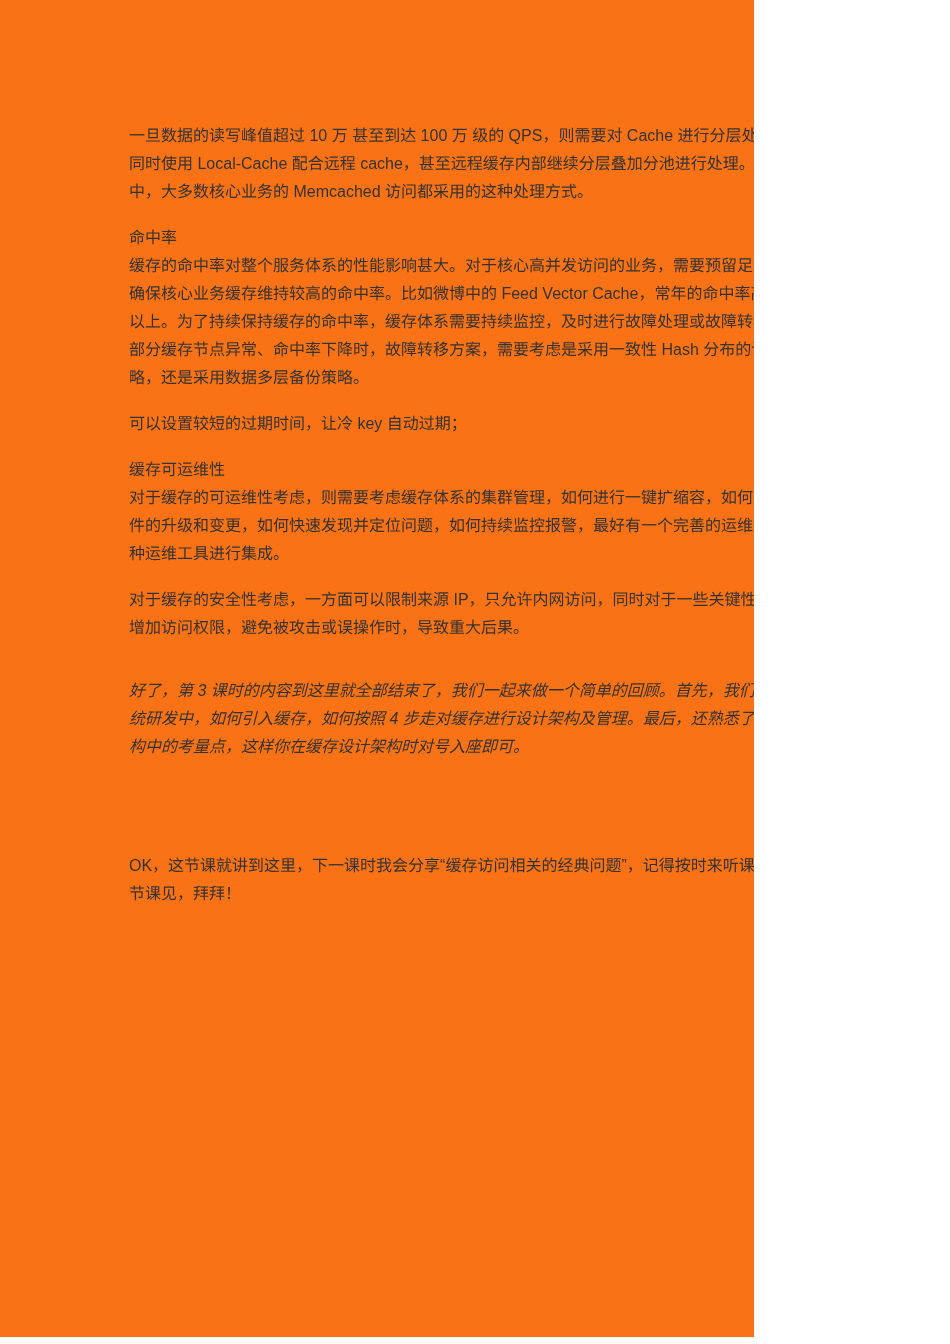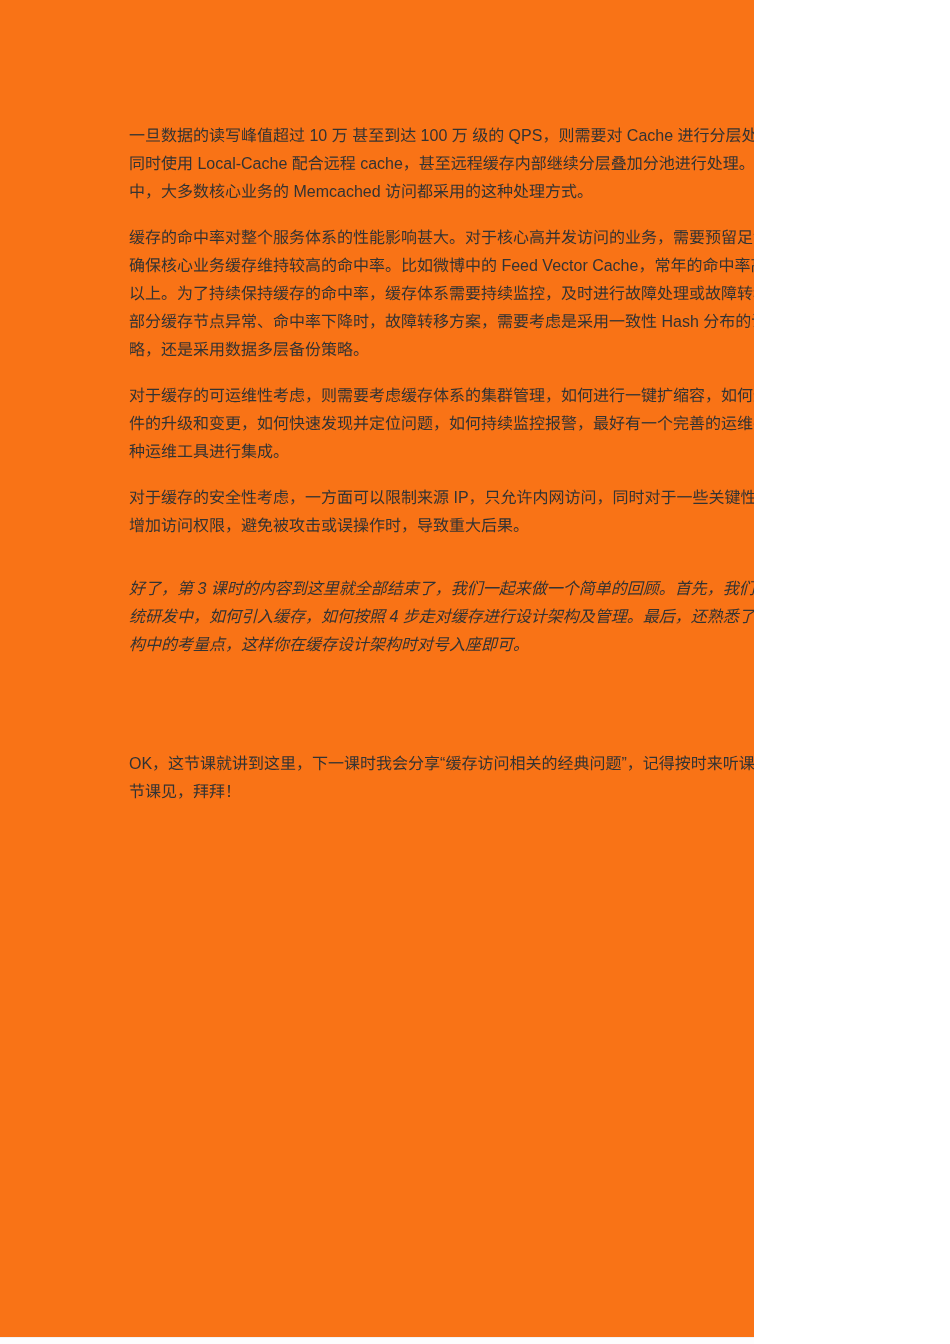--- a/index.html
+++ b/index.html
@@ -61,29 +61,30 @@
 </head>
 <body>
 
 <div class="viewport">
 
   <main class="doc-content">
 
     <p class="para">一旦数据的读写峰值超过 10 万 甚至到达 100 万 级的 QPS，则需要对 Cache 进行分层处理，可以同时使用 Local-Cache 配合远程 cache，甚至远程缓存内部继续分层叠加分池进行处理。微博业务中，大多数核心业务的 Memcached 访问都采用的这种处理方式。</p>
 
     <p class="para">
-      <span>缓存的命中率对整个服务体系的性能影响甚大。对于核心高并发访问的业务，需要预留足够的容量，确保核心业务缓存维持较高的命中率。比如微博中的 Feed Vector Cache，常年的命中率高达 55.5% 以上。为了持续保持缓存的命中率，缓存体系需要持续监控，及时进行故障处理或故障转移。同时在部分缓存节点异常、命中率下降时，故障转移方案，需要考虑是采用一致性 Hash 分布的访问漂移策略，还是采用数据多层备份策略。</span>
+      <span class="section-title">命中率</span><span>缓存的命中率对整个服务体系的性能影响甚大。对于核心高并发访问的业务，需要预留足够的容量，确保核心业务缓存维持较高的命中率。比如微博中的 Feed Vector Cache，常年的命中率高达 55.5% 以上。为了持续保持缓存的命中率，缓存体系需要持续监控，及时进行故障处理或故障转移。同时在部分缓存节点异常、命中率下降时，故障转移方案，需要考虑是采用一致性 Hash 分布的访问漂移策略，还是采用数据多层备份策略。</span>
     </p>
 
 
+    <p class="para">可以设置较短的过期时间，让冷 key 自动过期；</p>
 
 
 
     <p class="para">
-      <span>对于缓存的可运维性考虑，则需要考虑缓存体系的集群管理，如何进行一键扩缩容，如何进行缓存组件的升级和变更，如何快速发现并定位问题，如何持续监控报警，最好有一个完善的运维平台，将各种运维工具进行集成。</span>
+      <span class="section-title">缓存可运维性</span><span>对于缓存的可运维性考虑，则需要考虑缓存体系的集群管理，如何进行一键扩缩容，如何进行缓存组件的升级和变更，如何快速发现并定位问题，如何持续监控报警，最好有一个完善的运维平台，将各种运维工具进行集成。</span>
     </p>
 
     <p class="para">
       <span>对于缓存的安全性考虑，一方面可以限制来源 IP，只允许内网访问，同时对于一些关键性指令，需要增加访问权限，避免被攻击或误操作时，导致重大后果。</span>
     </p>
 
     <p class="para gap-lg">好了，第 3 课时的内容到这里就全部结束了，我们一起来做一个简单的回顾。首先，我们学习了在系统研发中，如何引入缓存，如何按照 4 步走对缓存进行设计架构及管理。最后，还熟悉了缓存设计架构中的考量点，这样你在缓存设计架构时对号入座即可。</p>
 
     <p class="para gap-xl">OK，这节课就讲到这里，下一课时我会分享“缓存访问相关的经典问题”，记得按时来听课哈。好，下节课见，拜拜！</p>
 

